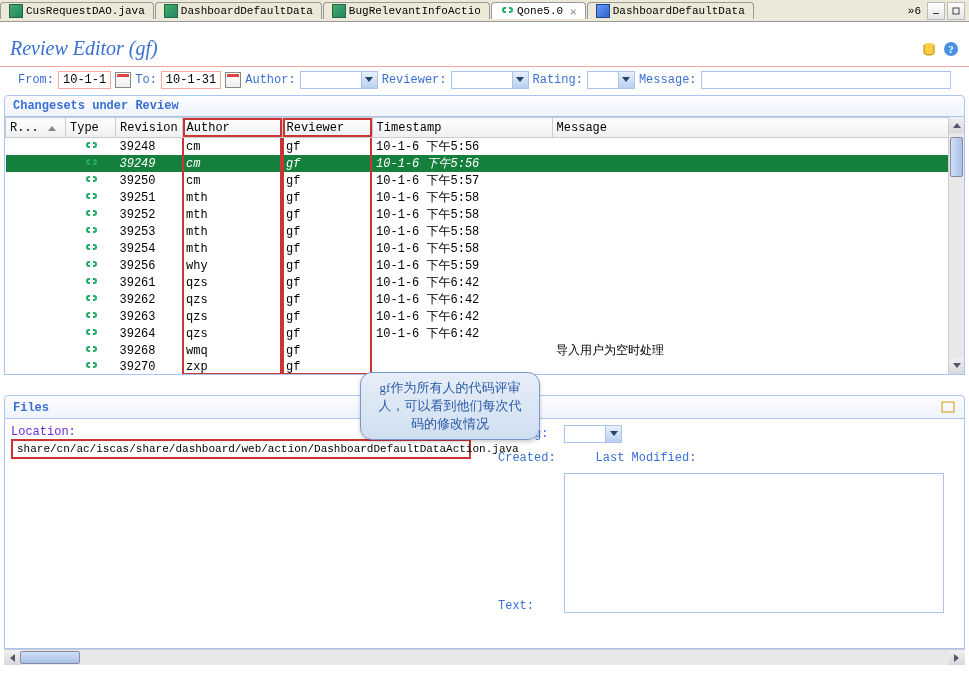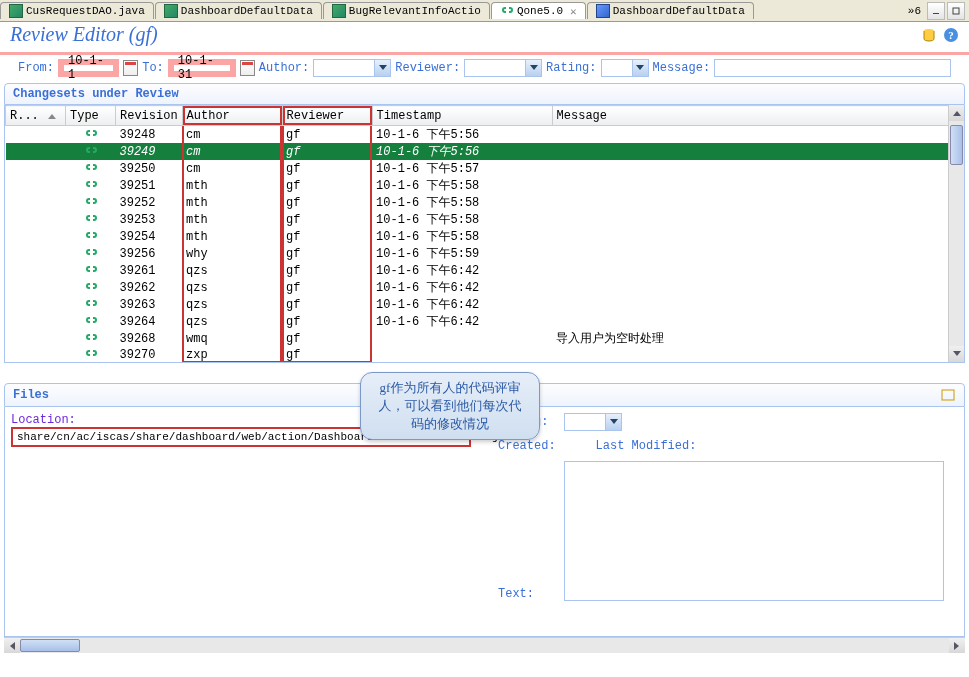--- a/index.html
+++ b/index.html
@@ -4,37 +4,37 @@
 <style>
 * { box-sizing: border-box; margin: 0; padding: 0; }
 body { font-family: "SimSun", "NSimSun", serif; font-size: 12px; color: #000; background: #fff; width: 969px; height: 677px; overflow: hidden; }
 .tab-bar { display: flex; align-items: center; height: 22px; background: #ece9d8; border-bottom: 1px solid #999; position: relative; }
 .tab { display: flex; align-items: center; gap: 3px; padding: 0 8px; border: 1px solid #999; border-bottom: none; background: #ece9d8; margin-right: 1px; height: 17px; cursor: pointer; border-radius: 4px 4px 0 0; font-family: "Courier New", monospace; font-size: 11px; }
 .tab.active { background: #ffffff; }
 .file-icon { width: 14px; height: 14px; }
 .file-icon-j { background: linear-gradient(135deg,#4a6,#286); border:1px solid #264; }
 .file-icon-d { background: linear-gradient(135deg,#69f,#36c); border:1px solid #248; }
 .chain-icon svg { width:14px; height:10px; }
-.title-bar { padding: 1px 10px 6px 10px; border-bottom: 3px solid #fca5a5; display:flex; align-items:center; justify-content:space-between; }
+.title-bar { padding: 15px 10px 6px 10px; border-bottom: 1px solid #fca5a5; display:flex; align-items:center; justify-content:space-between; }
 .title { color: #3a70d6; font: italic 20px "Times New Roman", serif; }
 .title-icons { display:flex; gap:6px; }
 .ticon { width:16px; height:16px; }
 .filter-bar { display:flex; align-items:center; gap:4px; padding: 4px 18px; font-family:"Courier New", monospace; font-size:12px; color:#3a70d6; }
 .filter-bar .lbl { color:#3a70d6; }
-.date-box { border:6px solid #fca5a5; padding:1px 4px; background:#fff; height:18px; font-family:"Courier New", monospace; color:#000; display:inline-flex; align-items:center; }
+.date-box { border:1px solid #fca5a5; padding:1px 4px; background:#fff; height:18px; font-family:"Courier New", monospace; color:#000; display:inline-flex; align-items:center; }
 .cal-icon { width:16px; height:16px; display:inline-block; border:1px solid #888; background:linear-gradient(#fff,#eee); position:relative; }
 .cal-icon::before {content:"";position:absolute;top:1px;left:1px;right:1px;height:3px;background:#d44;}
 .combo { display:inline-flex; align-items:center; border:1px solid #a9c5ef; background:#fff; height:18px; }
 .combo-inner { width:60px; height:16px; }
 .combo-inner.w30 { width:30px; }
 .combo-btn { width:16px; height:16px; background:linear-gradient(#e8f0fc,#b8d0f0); display:flex; align-items:center; justify-content:center; border-left:1px solid #a9c5ef;}
 .combo-btn svg { width:8px;height:6px; }
 .msg-input { border:1px solid #a9c5ef; background:#fff; height:18px; width:250px; }
 .section { margin:2px 4px 0 4px; }
-.section-hdr { border:1px solid #a9c5ef; border-radius:4px 4px 0 0; background:linear-gradient(#fdfdff,#eef3fc); padding:3px 8px; font:bold 12px "Courier New",monospace; color:#3a70d6; display:flex; align-items:center; justify-content:space-between;}
+.section-hdr { border:1px solid #a9c5ef; border-radius:4px 4px 0 0; background:linear-gradient(#fdfdff,#eef3fc); padding:3px 8px; font:bold 12px "Courier New",monospace; color:#3a70d6; display:flex; align-items:flex-end; justify-content:space-between;}
 .table-wrap { border:1px solid #a9c5ef; border-top:none; position:relative; height:258px; overflow:hidden; }
 .table { width:100%; border-collapse:collapse; }
 .table th { background:linear-gradient(#fff,#eceef0); border:1px solid #ccc; font:normal 12px "Courier New",monospace; text-align:left; padding:2px 4px; height:20px; }
 .th-sort {width:8px;height:6px;display:inline-block;margin-left:2px;}
 .th-author, .th-reviewer { box-shadow: inset 0 0 0 2px #cc3333; }
 .table td { font:12px "Courier New",monospace; padding:0 4px; height:16px; white-space:nowrap; }
 .row-sel td { background:#15803d; color:#fff;font-style:italic; }
 .red-col { box-shadow: inset 2px 0 0 #cc3333, inset -2px 0 0 #cc3333; }
 .red-col-last { box-shadow: inset 2px 0 0 #cc3333, inset -2px 0 0 #cc3333, inset 0 -2px 0 #cc3333; }
 .chn svg { width:14px; height:10px; }

